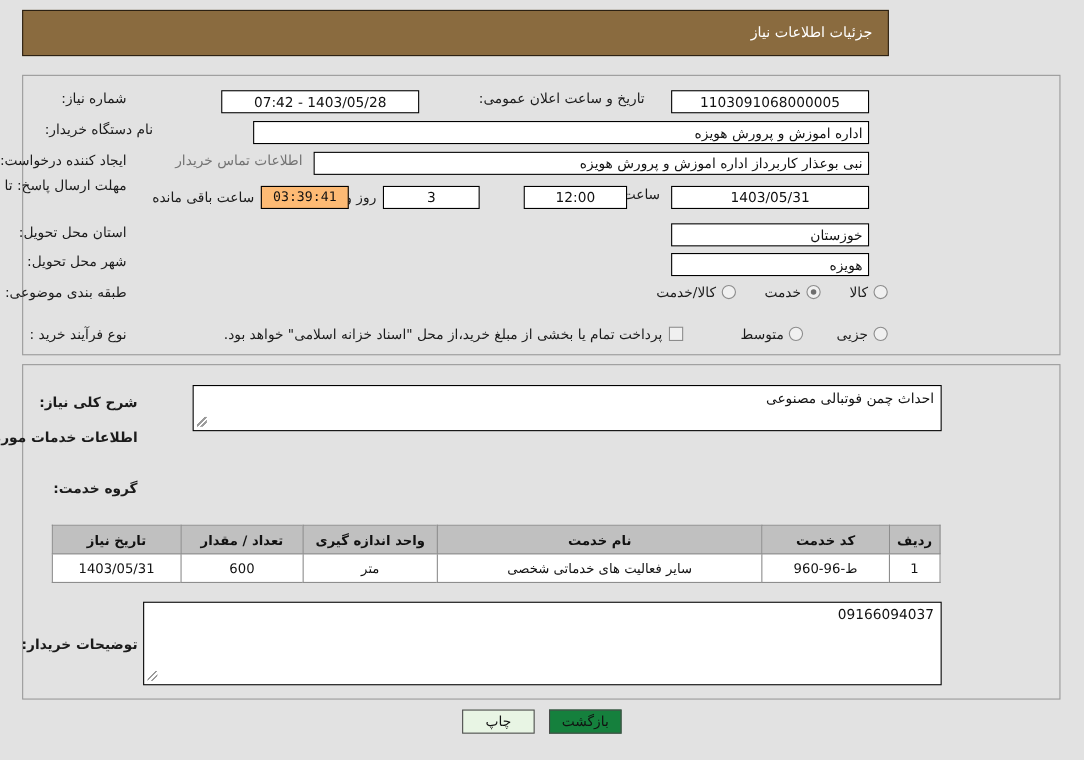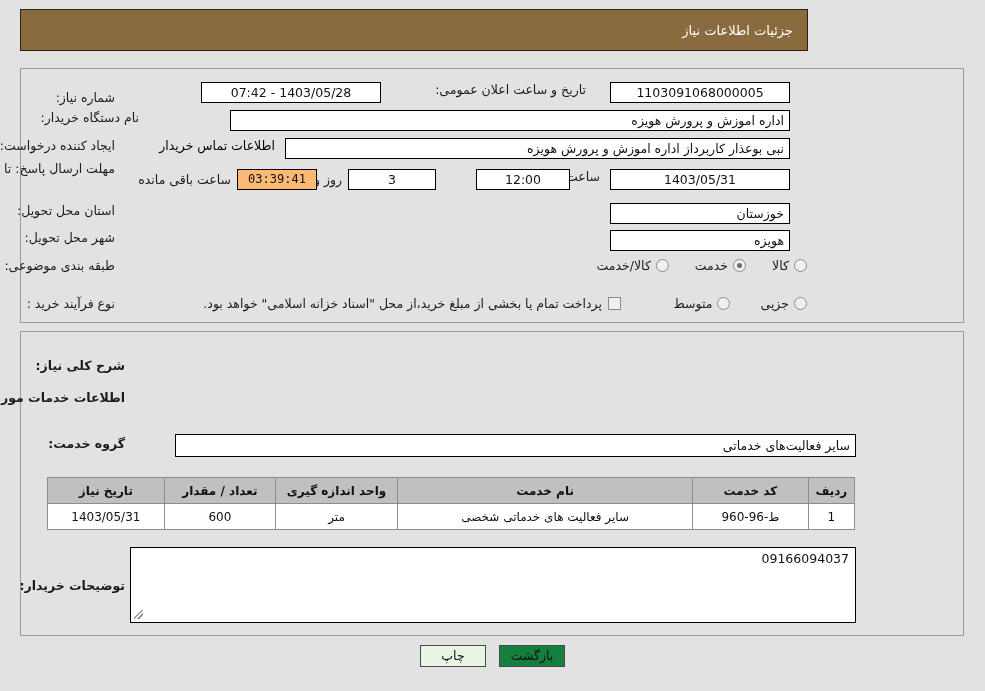--- a/index.html
+++ b/index.html
@@ -99,21 +99,21 @@
     white-space: nowrap;
     overflow: hidden;
   }
   .field.rt  { text-align: right; }
   .field.timer {
     background: #fdba74;
     font-family: "DejaVu Sans Mono", monospace;
     font-size: 12px;
   }
   .link {
-    color: #000000;
+    color: #737373;
     font-size: 12.5px;
     cursor: pointer;
     white-space: nowrap;
   }
 
   
   .radio {
     width: 13px; height: 13px;
     border-radius: 50%;
     border: 1px solid #8c8c8c;
@@ -221,21 +221,21 @@
 
 <div id="page">
 
 
   <div class="titlebar">
     <span>جزئیات اطلاعات نیاز</span>
   </div>
 
   <div class="panel panel-top"></div>
 
-  <div class="row" style="right:870px; top:90px;">
+  <div class="row" style="right:870px; top:82px;">
     <span class="lbl">شماره نیاز:</span>
   </div>
   <div class="row" style="right:195px; top:82px;">
     <div class="field" style="width:180px;">1103091068000005</div>
   </div>
   <div class="row" style="right:399px; top:82px;">
     <span class="lbl">تاریخ و ساعت اعلان عمومی:</span>
   </div>
   <div class="row" style="right:604px; top:82px;">
     <div class="field" style="width:180px;">1403/05/28 - 07:42</div>
@@ -327,29 +327,29 @@
   <div class="row" style="right:364px; top:296px;">
     <span class="check"></span>
     <span class="lbl">پرداخت تمام یا بخشی از مبلغ خرید،از محل "اسناد خزانه اسلامی" خواهد بود.</span>
   </div>
 
   <div class="panel panel-mid"></div>
 
   <div class="row" style="right:860px; top:358px;">
     <span class="lbl lbl-b">شرح کلی نیاز:</span>
   </div>
+  <div class="ta" style="position:absolute; right:129px; top:350px; width:681px; height:42px; z-index:4;">احداث چمن فوتبالی مصنوعی</div>
 
   <div class="row" style="right:860px; top:390px;">
     <span class="lbl lbl-b">اطلاعات خدمات مورد نیاز</span>
   </div>
 
   <div class="row" style="right:860px; top:436px;">
     <span class="lbl lbl-b">گروه خدمت:</span>
   </div>
-  <div class="field rt" style="position:absolute; right:129px; top:434px; width:681px; height:23px; line-height:21px; z-index:4;">سایر فعالیت‌های خدماتی</div>
 
   <table class="items">
     <thead>
       <tr>
         <th style="width:38px;">ردیف</th>
         <th style="width:112px;">کد خدمت</th>
         <th style="width:314px;">نام خدمت</th>
         <th style="width:122px;">واحد اندازه گیری</th>
         <th style="width:110px;">تعداد / مقدار</th>
         <th style="width:112px;">تاریخ نیاز</th>

